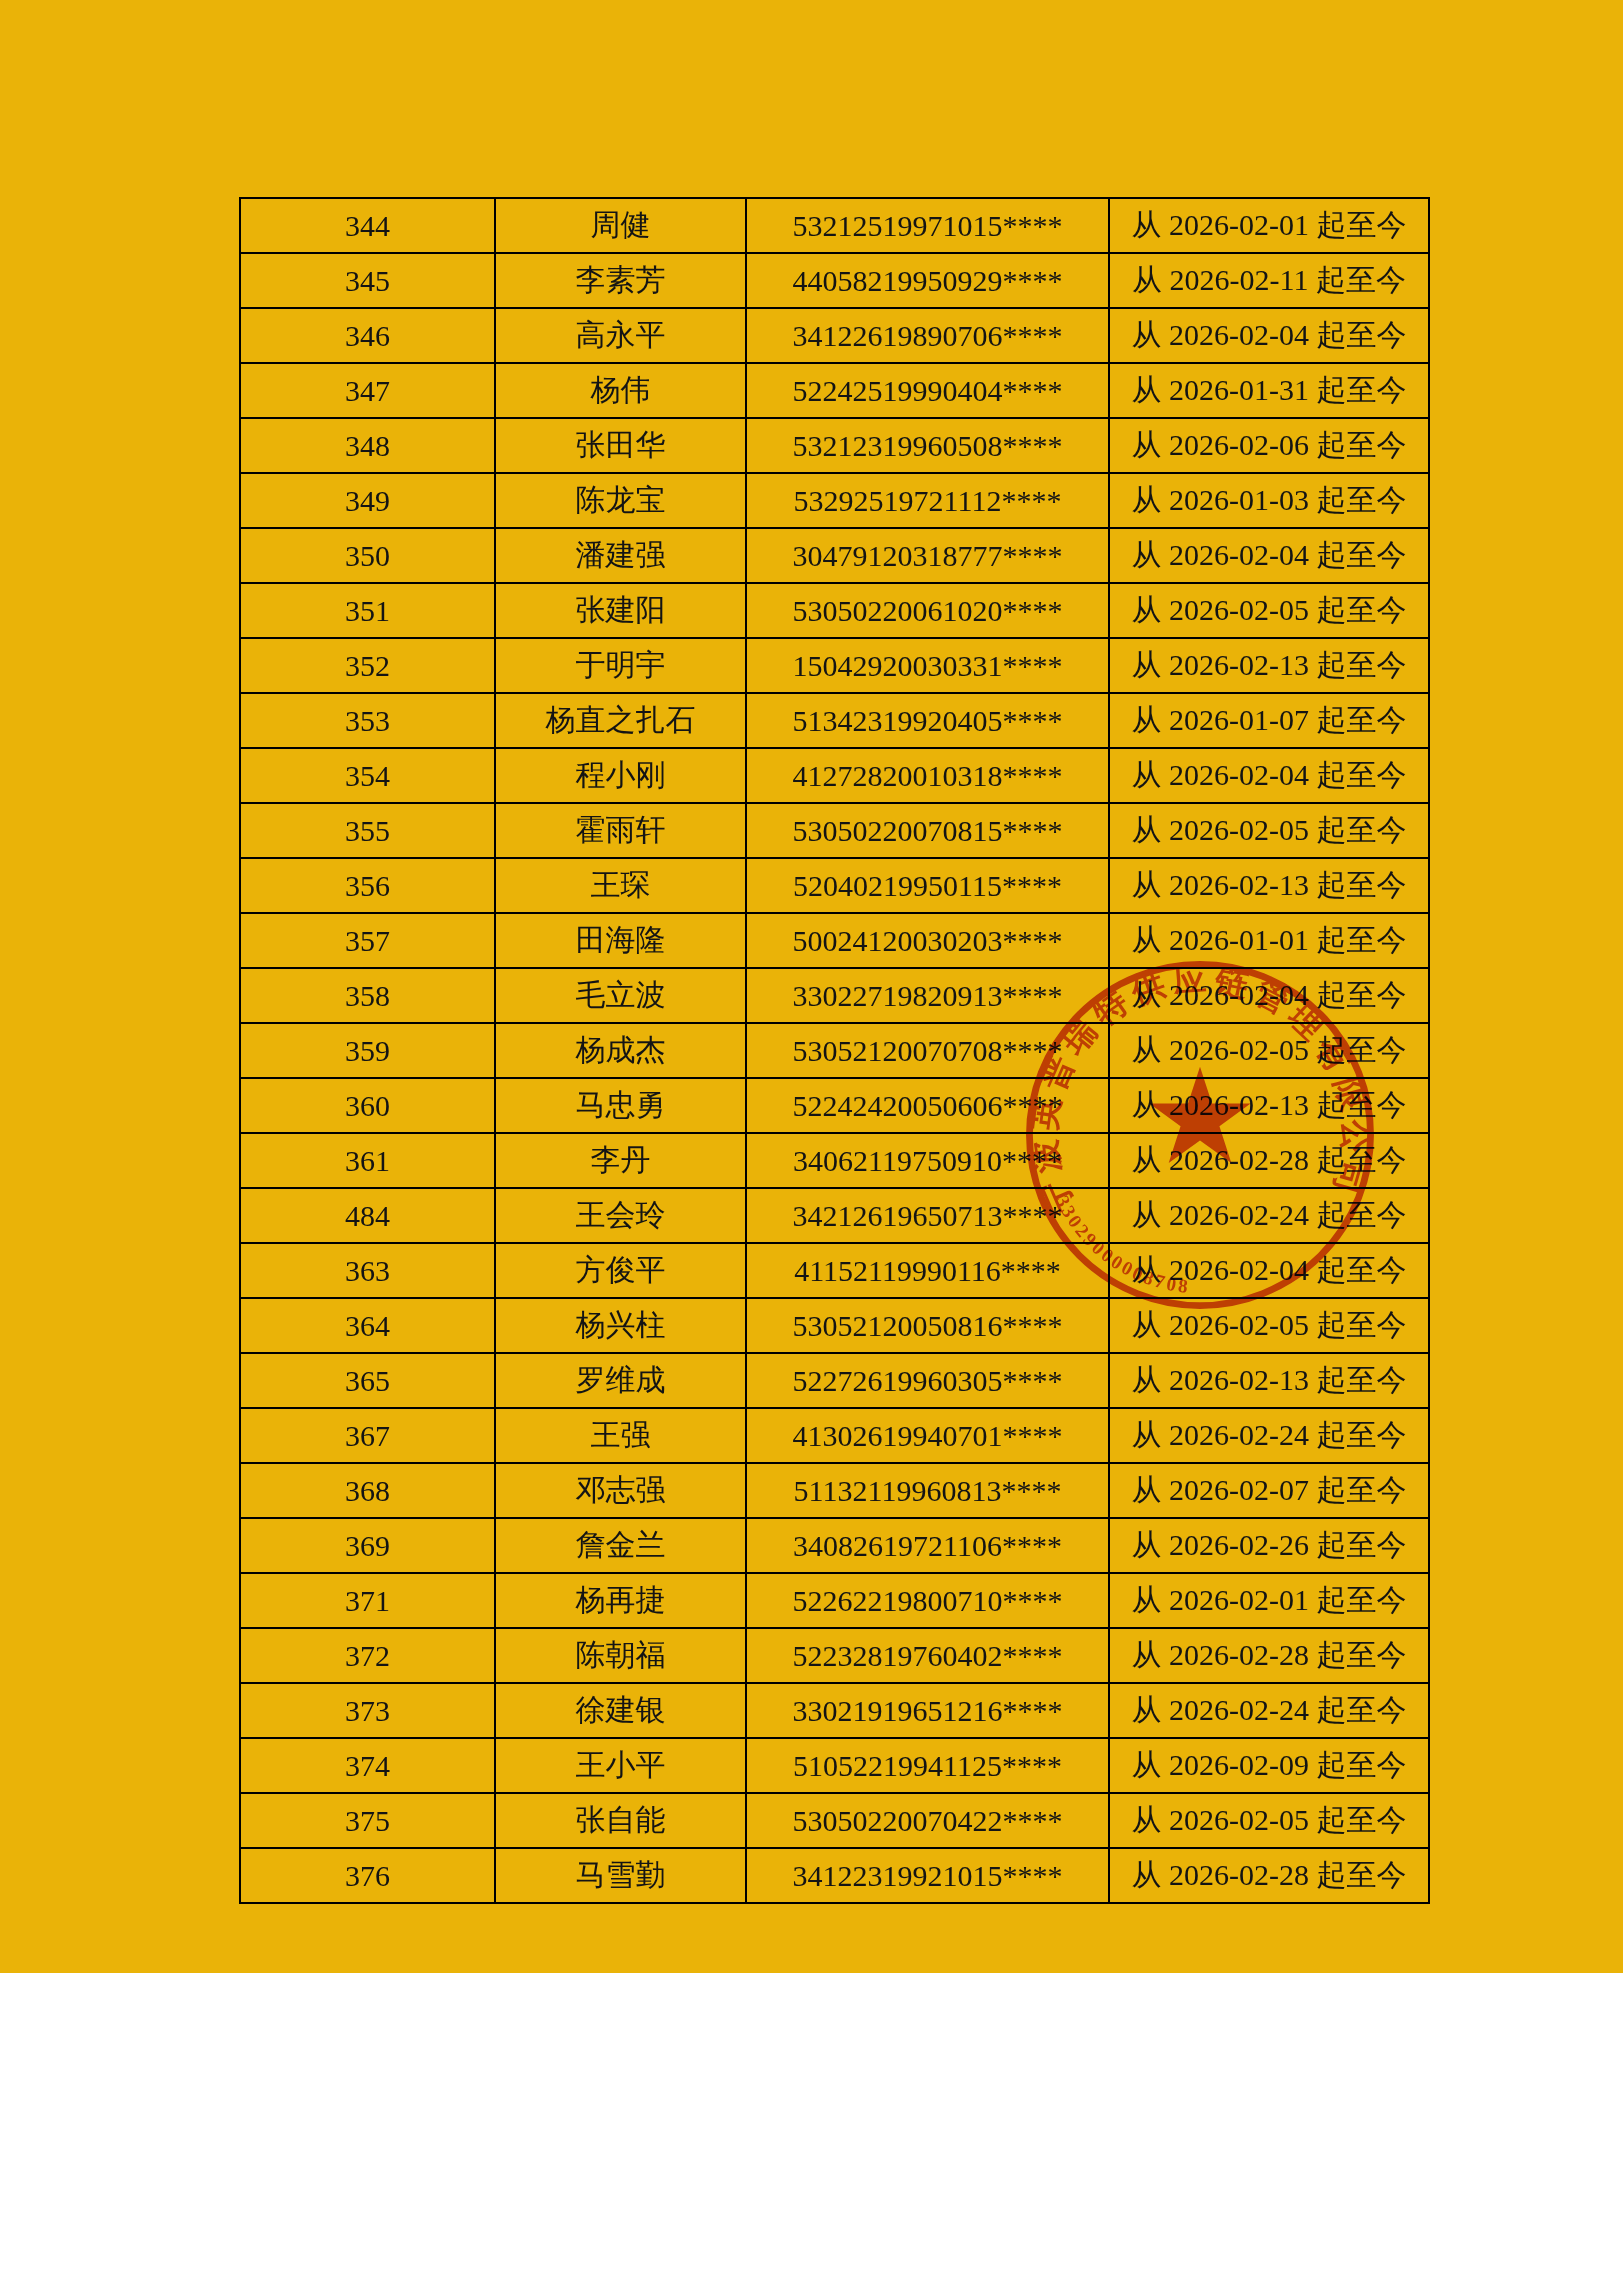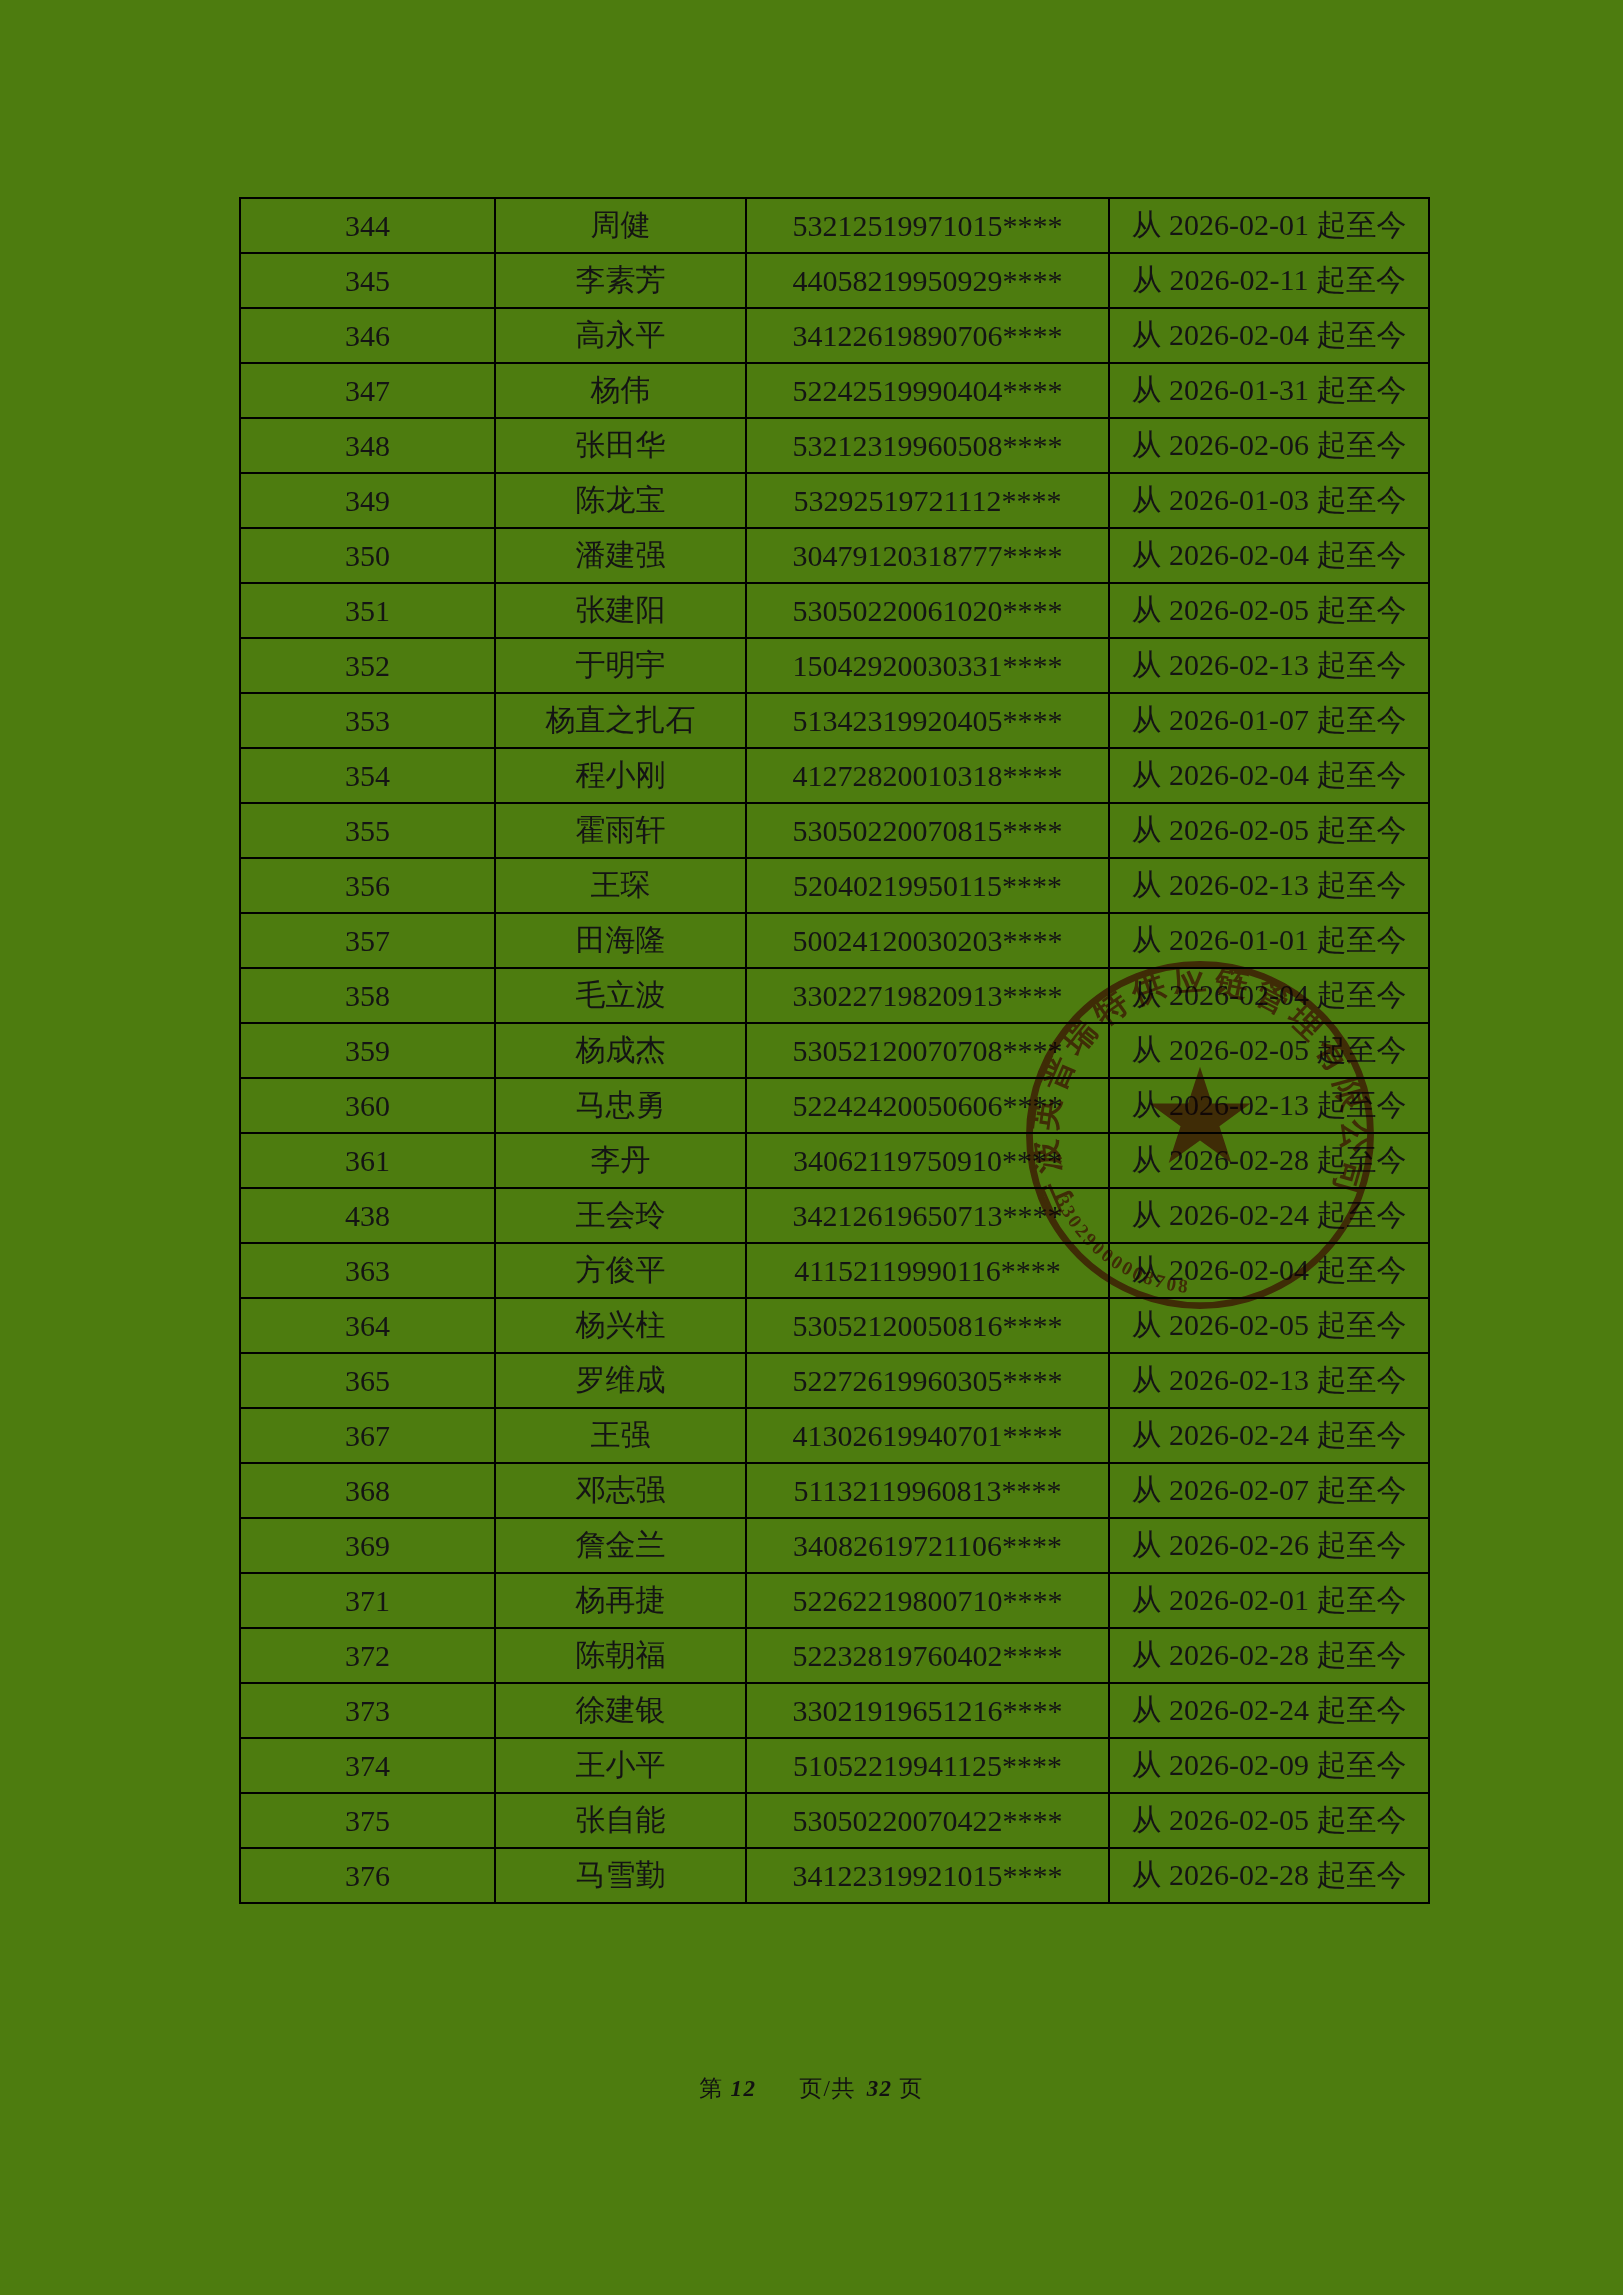--- a/index.html
+++ b/index.html
@@ -1,20 +1,20 @@
 <!DOCTYPE html>
 <html style="font-size:11px"><head>
 <meta charset="utf-8">
 <style>
   html, body { margin: 0; padding: 0; background: #ffffff; }
   .page {
     position: relative;
     width: 1623px;
-    height: 2295px;
-    background: #4d7c0f;
+    height: 1973px;
+    background: #eab308;
     font-family: "Liberation Serif", "DejaVu Serif", serif;
     color: #141414;
     overflow: hidden;
   }
   table.roster {
     position: absolute;
     left: 239px;
     top: 197px;
     width: 1189px;
     border-collapse: collapse;
@@ -182,21 +182,21 @@
           <td>52242420050606****</td>
           <td>从 2026-02-13 起至今</td>
         </tr>
         <tr>
           <td>361</td>
           <td>李丹</td>
           <td>34062119750910****</td>
           <td>从 2026-02-28 起至今</td>
         </tr>
         <tr>
-          <td>438</td>
+          <td>484</td>
           <td>王会玲</td>
           <td>34212619650713****</td>
           <td>从 2026-02-24 起至今</td>
         </tr>
         <tr>
           <td>363</td>
           <td>方俊平</td>
           <td>41152119990116****</td>
           <td>从 2026-02-04 起至今</td>
         </tr>

